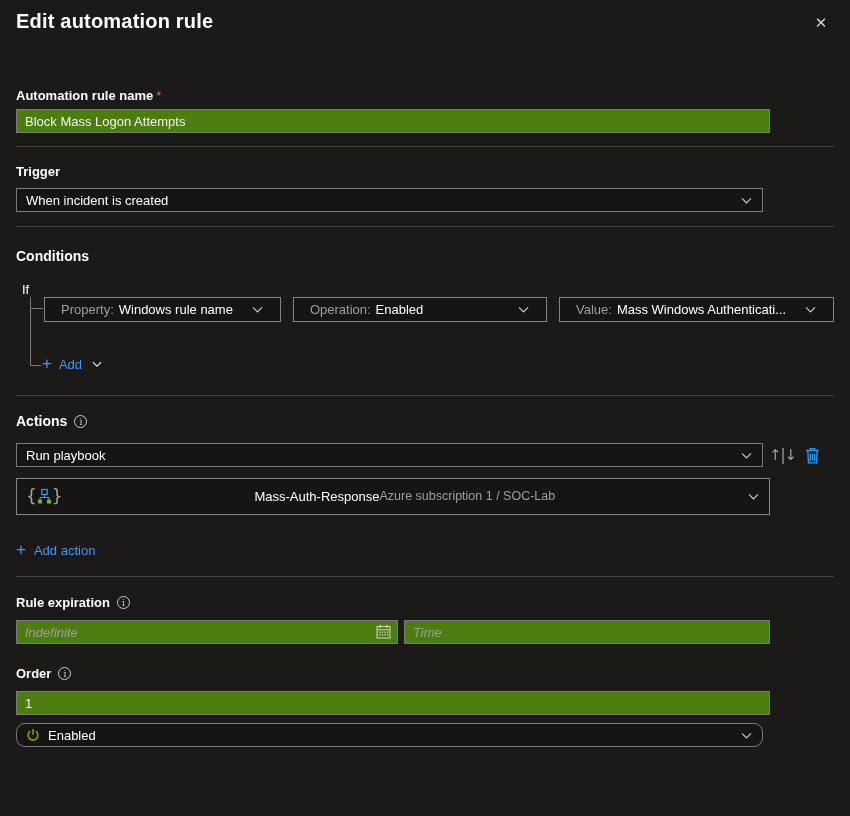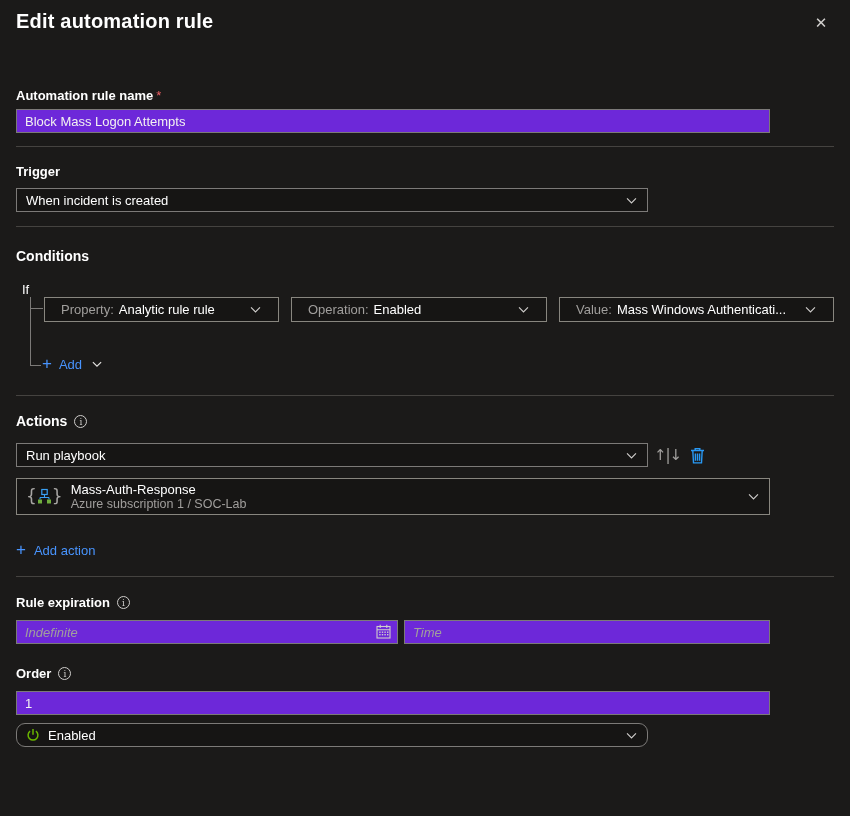--- a/index.html
+++ b/index.html
@@ -33,27 +33,27 @@
   .sect-h{font-weight:700;font-size:14px;line-height:17px;display:flex;align-items:center;gap:7px;}
   .req{color:var(--required_red);margin-left:3px;font-weight:400;}
   .info-icon{
     display:inline-block;width:13px;height:13px;border:1px solid #cfcdcb;border-radius:50%;
     color:#cfcdcb;font-size:9px;line-height:12px;text-align:center;font-weight:400;
     font-family:"DejaVu Serif",serif;
   }
   .divider{border:none;border-top:1px solid #454340;margin:0;}
   input.txt{
     display:block;width:754px;height:24px;
-    background:#6d28d9;border:1px solid #7c7a78;color:#f3f2f1;
+    background:#4d7c0f;border:1px solid #7c7a78;color:#f3f2f1;
     padding:0 8px;font-size:13px;font-family:"Liberation Sans",sans-serif;
     outline:none;
   }
   input.txt::placeholder{color:#a19f9d;font-style:italic;opacity:1;}
   .dd{
-    display:flex;align-items:center;height:24px;width:632px;
+    display:flex;align-items:center;height:24px;width:747px;
     background:#161514;border:1px solid #7c7a78;padding:0 9px;cursor:default;
   }
   .dd .grow{flex:1;}
   .chev{flex:none;display:block;}
   .gray{color:#a19f9d;}
   
   .cond-body{position:relative;}
   .if-lbl{margin-left:6px;font-size:13px;line-height:14px;}
   .tree-line{position:absolute;border-color:#7c7a78 !important;}
   .cond-row{display:flex;gap:12px;margin-left:28px;margin-top:0;}
@@ -72,21 +72,21 @@
   
   .rp-row{display:flex;align-items:center;margin-top:13px;}
   .icon-updown{color:#a19f9d;font-size:15px;margin-left:6px;letter-spacing:-1px;font-family:"DejaVu Sans",sans-serif;}
   .icon-trash{margin-left:9px;display:flex;align-items:center;background:none;border:none;padding:0;}
   .picker{
     display:flex;align-items:center;width:754px;height:37px;margin-top:11px;
     background:#161514;border:1px solid #88867f;padding:0 9px;gap:8px;cursor:default;
   }
   .la-icon{display:flex;align-items:center;color:#a8a6a4;font-size:17px;line-height:17px;gap:0px;}
   .la-icon .brace{font-family:"DejaVu Sans",sans-serif;}
-  .picker-text{flex:1;display:flex;flex-direction:column;justify-content:center;line-height:15px;}
+  .picker-text{flex:1;display:flex;flex-direction:row;justify-content:center;line-height:15px;}
   .picker-name{font-size:13px;color:#ffffff;}
   .picker-path{font-size:12.5px;color:#a19f9d;}
   .add-action{display:flex;align-items:center;gap:8px;margin-top:26px;height:18px;cursor:default;}
   
   .exp-row{display:flex;gap:6px;margin-top:9px;}
   .date-wrap{position:relative;width:382px;}
   .date-wrap input{width:382px;padding-right:30px;}
   .cal-icon{position:absolute;right:7px;top:4px;}
   .time-input{width:366px !important;}
   
@@ -142,21 +142,21 @@
   <div class="cond-body m-if">
     <div class="if-lbl">If</div>
 
     <div class="tree-line" style="left:14px;top:14px;height:68px;border-left:1px solid;"></div>
     <div class="tree-line" style="left:14px;top:25px;width:13px;border-top:1px solid;"></div>
     <div class="tree-line" style="left:14px;top:82px;width:11px;border-top:1px solid;"></div>
 
     <div class="cond-row">
       <div class="cond-dd w-prop">
         <span class="gray pv">Property:</span>
-        <span class="pv">Analytic rule rule</span>
+        <span class="pv">Windows rule name</span>
         <span class="grow"></span>
         <svg class="chev" width="13" height="13" viewBox="0 0 16 16">
             <path d="M2.5 5.5 8 11l5.5-5.5" fill="none" stroke="#cfcdcb" stroke-width="1.4"></path>
           </svg>
       </div>
       <div class="cond-dd w-op">
         <span class="gray pv">Operation:</span>
         <span class="pv">Enabled</span>
         <span class="grow"></span>
         <svg class="chev" width="13" height="13" viewBox="0 0 16 16">

